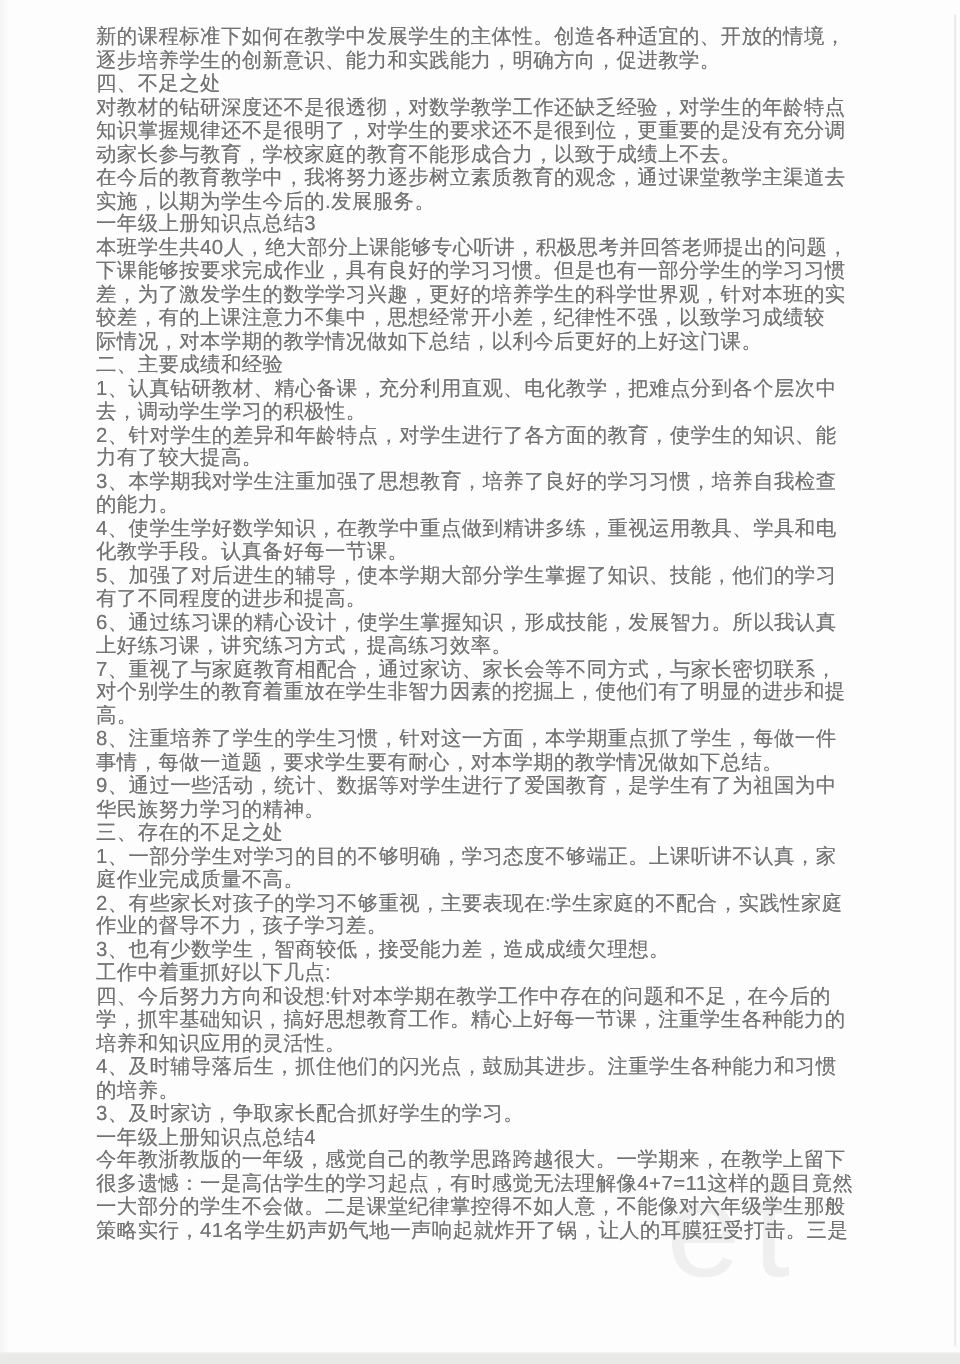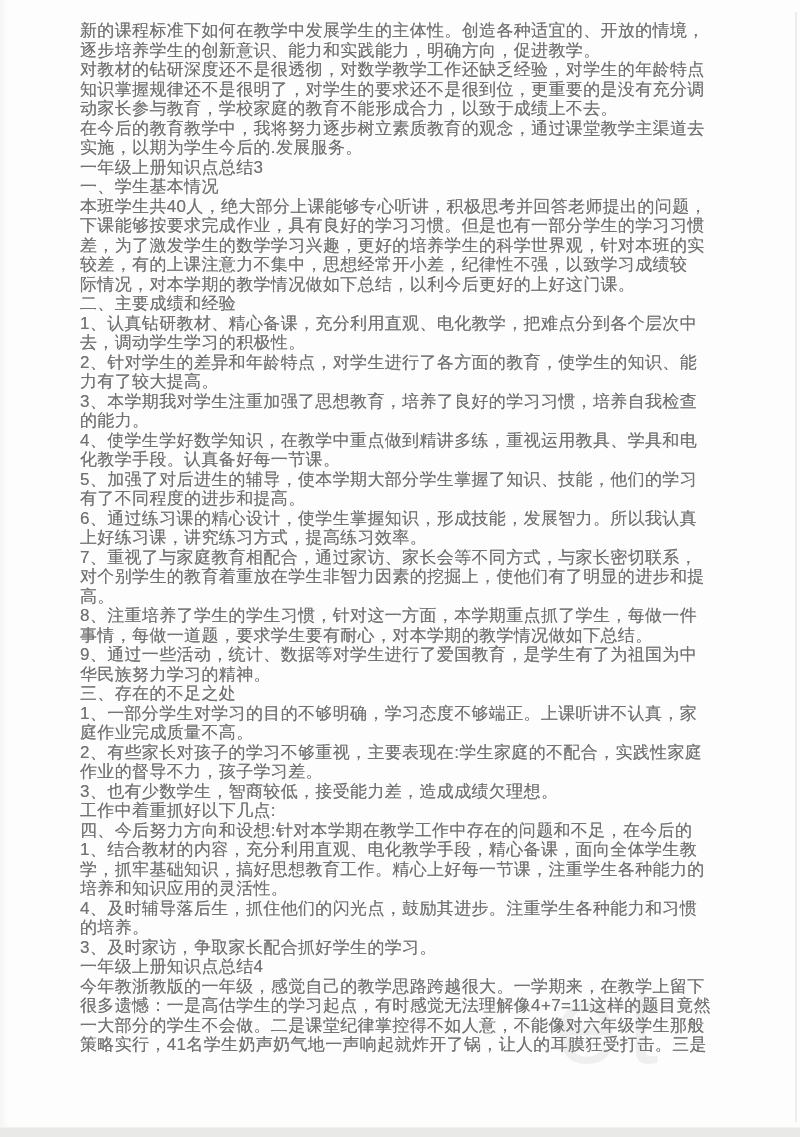--- a/index.html
+++ b/index.html
@@ -74,27 +74,27 @@
 </style>
 </head>
 <body>
 
 <div class="page">
   <div class="watermark">et</div>
 
   <div class="content">
       <div class="line">新的课程标准下如何在教学中发展学生的主体性。创造各种适宜的、开放的情境，</div>
       <div class="line">逐步培养学生的创新意识、能力和实践能力，明确方向，促进教学。</div>
+      <div class="line">四、不足之处</div>
       <div class="line">对教材的钻研深度还不是很透彻，对数学教学工作还缺乏经验，对学生的年龄特点</div>
       <div class="line">知识掌握规律还不是很明了，对学生的要求还不是很到位，更重要的是没有充分调</div>
       <div class="line">动家长参与教育，学校家庭的教育不能形成合力，以致于成绩上不去。</div>
       <div class="line">在今后的教育教学中，我将努力逐步树立素质教育的观念，通过课堂教学主渠道去</div>
       <div class="line">实施，以期为学生今后的.发展服务。</div>
       <div class="line">一年级上册知识点总结3</div>
-      <div class="line">一、学生基本情况</div>
       <div class="line">本班学生共40人，绝大部分上课能够专心听讲，积极思考并回答老师提出的问题，</div>
       <div class="line">下课能够按要求完成作业，具有良好的学习习惯。但是也有一部分学生的学习习惯</div>
       <div class="line">差，为了激发学生的数学学习兴趣，更好的培养学生的科学世界观，针对本班的实</div>
       <div class="line">较差，有的上课注意力不集中，思想经常开小差，纪律性不强，以致学习成绩较</div>
       <div class="line">际情况，对本学期的教学情况做如下总结，以利今后更好的上好这门课。</div>
       <div class="line">二、主要成绩和经验</div>
       <div class="line">1、认真钻研教材、精心备课，充分利用直观、电化教学，把难点分到各个层次中</div>
       <div class="line">去，调动学生学习的积极性。</div>
       <div class="line">2、针对学生的差异和年龄特点，对学生进行了各方面的教育，使学生的知识、能</div>
       <div class="line">力有了较大提高。</div>
@@ -114,21 +114,20 @@
       <div class="line">9、通过一些活动，统计、数据等对学生进行了爱国教育，是学生有了为祖国为中</div>
       <div class="line">华民族努力学习的精神。</div>
       <div class="line">三、存在的不足之处</div>
       <div class="line">1、一部分学生对学习的目的不够明确，学习态度不够端正。上课听讲不认真，家</div>
       <div class="line">庭作业完成质量不高。</div>
       <div class="line">2、有些家长对孩子的学习不够重视，主要表现在:学生家庭的不配合，实践性家庭</div>
       <div class="line">作业的督导不力，孩子学习差。</div>
       <div class="line">3、也有少数学生，智商较低，接受能力差，造成成绩欠理想。</div>
       <div class="line">工作中着重抓好以下几点:</div>
       <div class="line">四、今后努力方向和设想:针对本学期在教学工作中存在的问题和不足，在今后的</div>
-      <div class="line">1、结合教材的内容，充分利用直观、电化教学手段，精心备课，面向全体学生教</div>
       <div class="line">学，抓牢基础知识，搞好思想教育工作。精心上好每一节课，注重学生各种能力的</div>
       <div class="line">培养和知识应用的灵活性。</div>
       <div class="line">4、及时辅导落后生，抓住他们的闪光点，鼓励其进步。注重学生各种能力和习惯</div>
       <div class="line">的培养。</div>
       <div class="line">3、及时家访，争取家长配合抓好学生的学习。</div>
       <div class="line">一年级上册知识点总结4</div>
       <div class="line">今年教浙教版的一年级，感觉自己的教学思路跨越很大。一学期来，在教学上留下</div>
       <div class="line">很多遗憾：一是高估学生的学习起点，有时感觉无法理解像4+7=11这样的题目竟然</div>
       <div class="line">一大部分的学生不会做。二是课堂纪律掌控得不如人意，不能像对六年级学生那般</div>
       <div class="line">策略实行，41名学生奶声奶气地一声响起就炸开了锅，让人的耳膜狂受打击。三是</div>

